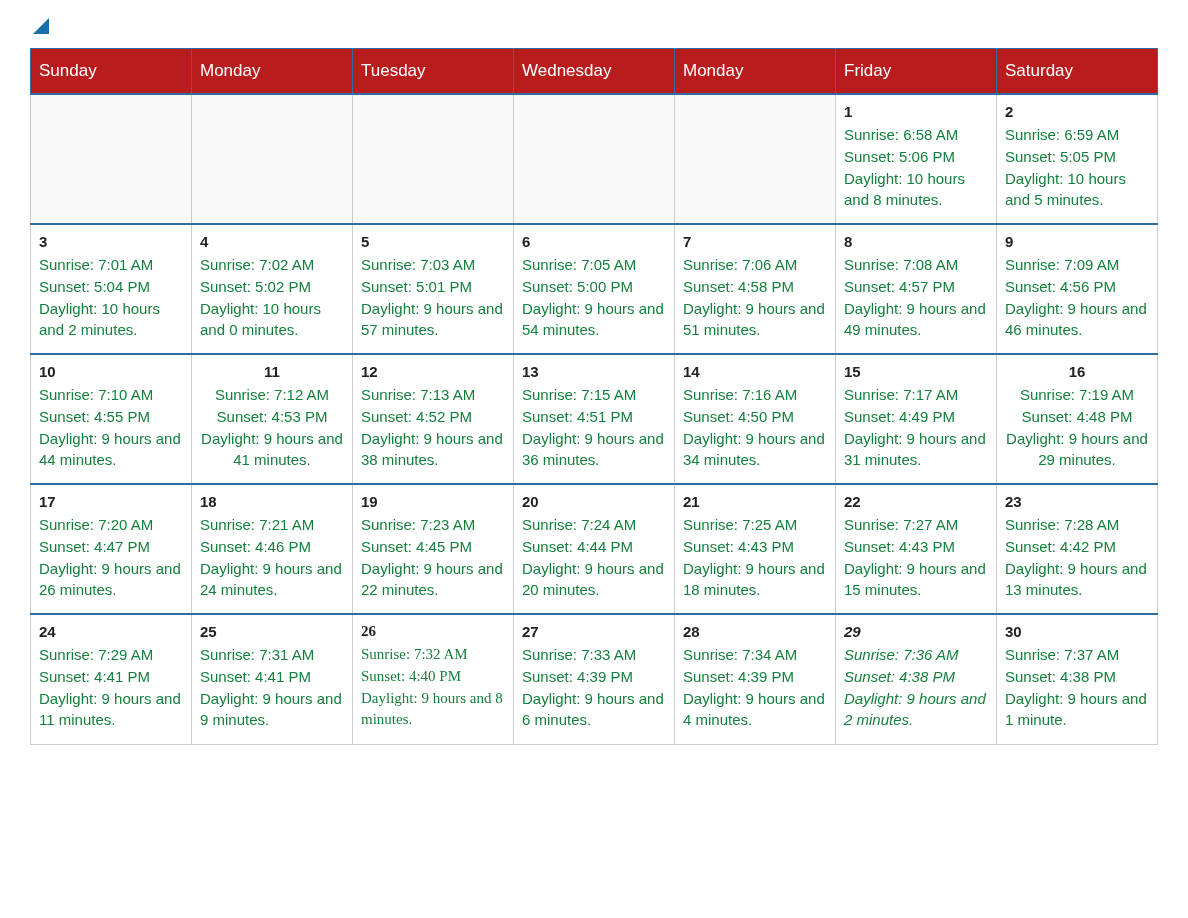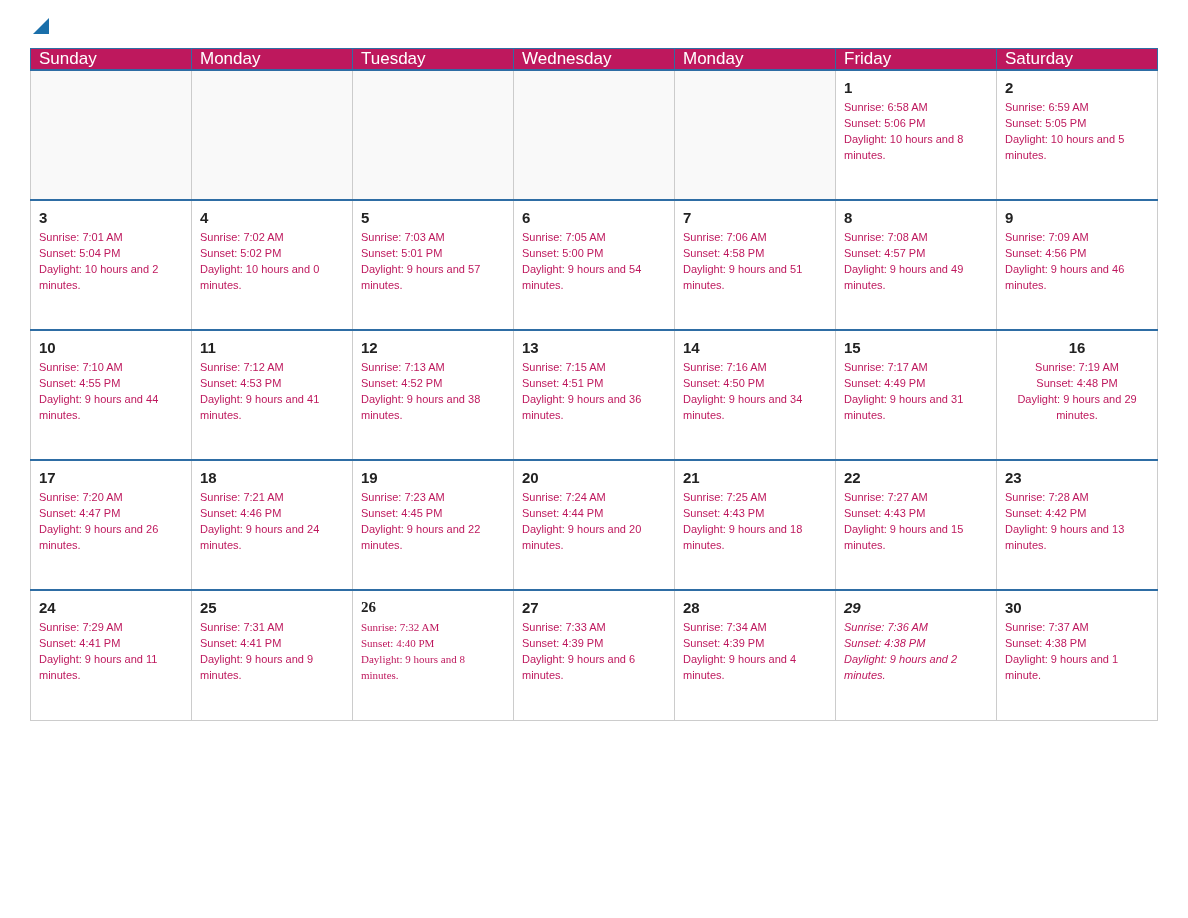--- a/index.html
+++ b/index.html
@@ -24,23 +24,23 @@
     }
     .title-section {
       text-align: right;
     }
     .calendar-table {
       width: 100%;
       border-collapse: collapse;
       table-layout: fixed;
     }
     .calendar-table th {
-      background-color: #be185d;
+      background-color: #b91c1c;
       color: #fff;
-      padding: 0 8px;
+      padding: 12px 8px;
       font-size: 17px;
       font-weight: normal;
       text-align: left;
       border: 1px solid #2e6da4;
     }
     .calendar-table td {
       border: 1px solid #ccc;
       vertical-align: top;
       padding: 8px;
       font-size: 13px;
@@ -60,23 +60,23 @@
       border-top: 2px solid #2e6da4 !important;
     }
     .day-number {
       font-size: 15px;
       font-weight: bold;
       color: #222;
       display: block;
       margin-bottom: 4px;
     }
     .day-info {
-      font-size: 11px;
+      font-size: 15px;
       line-height: 1.45;
-      color: #be185d;
+      color: #15803d;
     }
     .empty-cell {
       background: #f9f9f9;
     }
     .logo-row {
       display: flex;
       align-items: center;
     }
   </style>
 </head>
@@ -152,21 +152,21 @@
         <td style="border-top: 2px solid rgb(46, 109, 164);">
           <span class="day-number">9</span>
           <div class="day-info">Sunrise: 7:09 AM<br>Sunset: 4:56 PM<br>Daylight: 9 hours and 46 minutes.</div>
         </td>
       </tr>
       <tr>
         <td style="border-top: 2px solid rgb(46, 109, 164);">
           <span class="day-number">10</span>
           <div class="day-info">Sunrise: 7:10 AM<br>Sunset: 4:55 PM<br>Daylight: 9 hours and 44 minutes.</div>
         </td>
-        <td style="border-top: 2px solid rgb(46, 109, 164);">
+        <td style="border-top: 2px solid rgb(46, 109, 164); text-align: center;">
           <span class="day-number">11</span>
           <div class="day-info">Sunrise: 7:12 AM<br>Sunset: 4:53 PM<br>Daylight: 9 hours and 41 minutes.</div>
         </td>
         <td style="border-top: 2px solid rgb(46, 109, 164);">
           <span class="day-number">12</span>
           <div class="day-info">Sunrise: 7:13 AM<br>Sunset: 4:52 PM<br>Daylight: 9 hours and 38 minutes.</div>
         </td>
         <td style="border-top: 2px solid rgb(46, 109, 164);">
           <span class="day-number">13</span>
           <div class="day-info">Sunrise: 7:15 AM<br>Sunset: 4:51 PM<br>Daylight: 9 hours and 36 minutes.</div>

